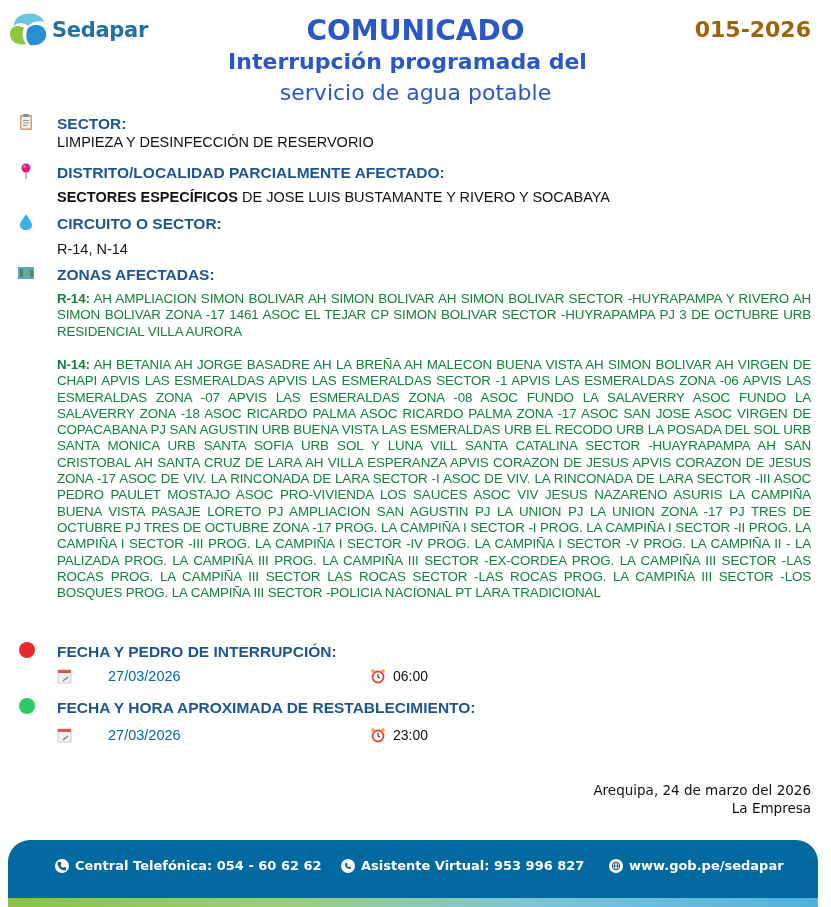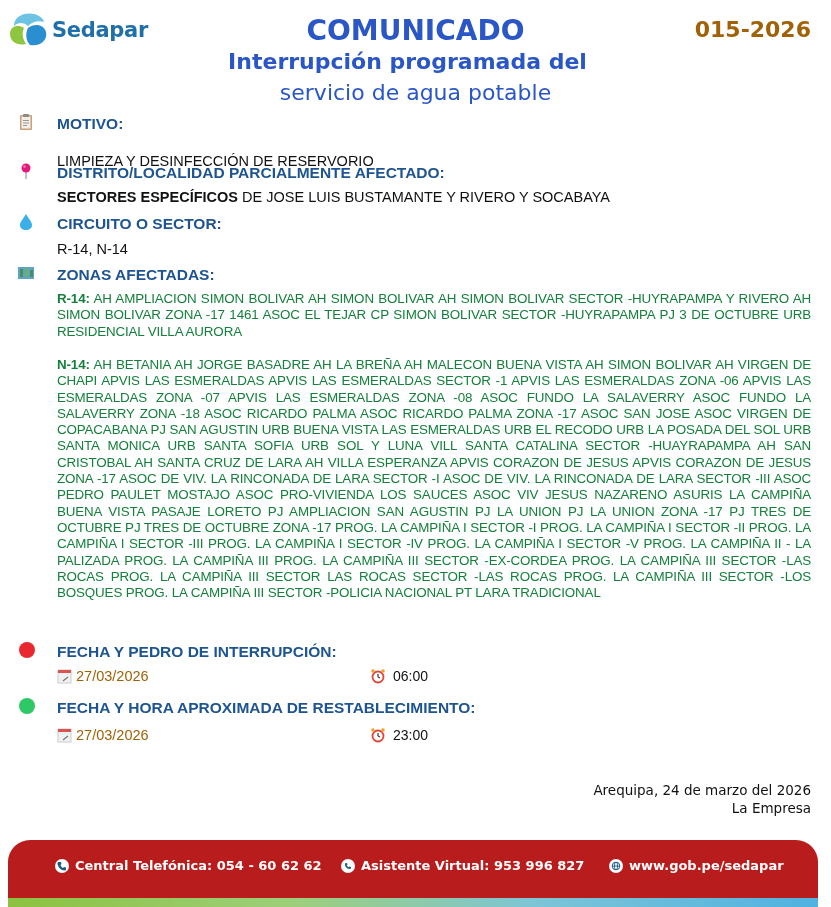--- a/index.html
+++ b/index.html
@@ -17,26 +17,26 @@
   .doc-number { position: absolute; right: 20px; top: 17px; font-family: "DejaVu Sans", sans-serif; font-weight: bold; font-size: 22px; color: #a16207; }
 
   .section-head { position: absolute; left: 57px; font-weight: bold; font-size: 15.5px; color: #1e5490; }
   .section-val { position: absolute; left: 57px; font-size: 14.5px; color: #111; }
   .icon { position: absolute; left: 17px; width: 18px; height: 18px; }
 
   .zone-para { position: absolute; left: 57px; width: 754px; font-size: 13.4px; line-height: 16.3px; text-align: justify; text-align-last: left; color: #15803d; letter-spacing: -0.15px; }
   .zone-para b { font-weight: bold; }
 
   .dot { position: absolute; left: 19px; width: 16px; height: 16px; border-radius: 50%; }
-  .dt-row { position: absolute; left: 57px; font-size: 14.5px; color: #a16207; display: flex; align-items: center; }
+  .dt-row { position: absolute; left: 57px; font-size: 14.5px; color: #0369a1; display: flex; align-items: center; gap: 32px; }
   .dt-time { position: absolute; left: 370px; font-size: 14px; color: #111; display: flex; align-items: center; }
 
   .signature { position: absolute; right: 20px; top: 781px; text-align: right; font-family: "DejaVu Sans", sans-serif; font-size: 13.5px; line-height: 18px; color: #111; }
 
-  .footer { position: absolute; left: 8px; top: 840px; width: 810px; height: 67px; border-radius: 22px 22px 0 0; background: #b91c1c; overflow: hidden; padding-left: 20px; }
+  .footer { position: absolute; left: 8px; top: 840px; width: 810px; height: 67px; border-radius: 22px 22px 0 0; background: #0369a1; overflow: hidden; padding-left: 20px; }
   .footer-strip { position: absolute; left: 0; right: 0; bottom: 0; height: 9px; background: linear-gradient(90deg, #8cc23f 0%, #9dcf7a 35%, #7cc5d7 65%, #4fb2e0 100%); }
   .footer-item { position: absolute; top: 18px; display: flex; align-items: center; gap: 6px; font-family: "DejaVu Sans", sans-serif; font-weight: bold; font-size: 13px; color: #ffffff; }
   .f-icon { width: 14px; height: 14px; border-radius: 50%; background: #ffffff; display: inline-flex; align-items: center; justify-content: center; }
 </style>
 </head>
 <body>
 
 <div class="logo">
   <div class="logo-mark">
     <svg width="40" height="36" viewBox="0 0 40 36">
@@ -58,22 +58,22 @@
 <div class="icon" style="top:113px;">
   <svg width="18" height="18" viewBox="0 0 18 18">
     <rect x="3" y="2" width="12" height="15" rx="1" fill="#c9a27a"></rect>
     <rect x="4.5" y="3.5" width="9" height="12" fill="#f4efe6"></rect>
     <rect x="6" y="1" width="6" height="3" rx="1" fill="#8a8a8a"></rect>
     <rect x="6" y="7" width="6" height="1" fill="#999"></rect>
     <rect x="6" y="9.5" width="6" height="1" fill="#999"></rect>
     <rect x="6" y="12" width="4" height="1" fill="#999"></rect>
   </svg>
 </div>
-<div class="section-head" style="top:115px;">MOTIVO:</div>
-<div class="section-val" style="top:153px;">LIMPIEZA Y DESINFECCIÓN DE RESERVORIO</div>
+<div class="section-head" style="top:115px;">SECTOR:</div>
+<div class="section-val" style="top:134px;">LIMPIEZA Y DESINFECCIÓN DE RESERVORIO</div>
 
 <div class="icon" style="top:162px;">
   <svg width="18" height="18" viewBox="0 0 18 18">
     <line x1="9" y1="9" x2="9" y2="17" stroke="#aaa" stroke-width="1.5"></line>
     <circle cx="9" cy="6" r="4.5" fill="#e6197a"></circle>
     <circle cx="7.5" cy="4.5" r="1.2" fill="#ff8cc0"></circle>
   </svg>
 </div>
 <div class="section-head" style="top:164px;">DISTRITO/LOCALIDAD PARCIALMENTE AFECTADO:</div>
 <div class="section-val" style="top:189px;"><b>SECTORES ESPECÍFICOS</b><span> DE JOSE LUIS BUSTAMANTE Y RIVERO Y SOCABAYA</span></div>

